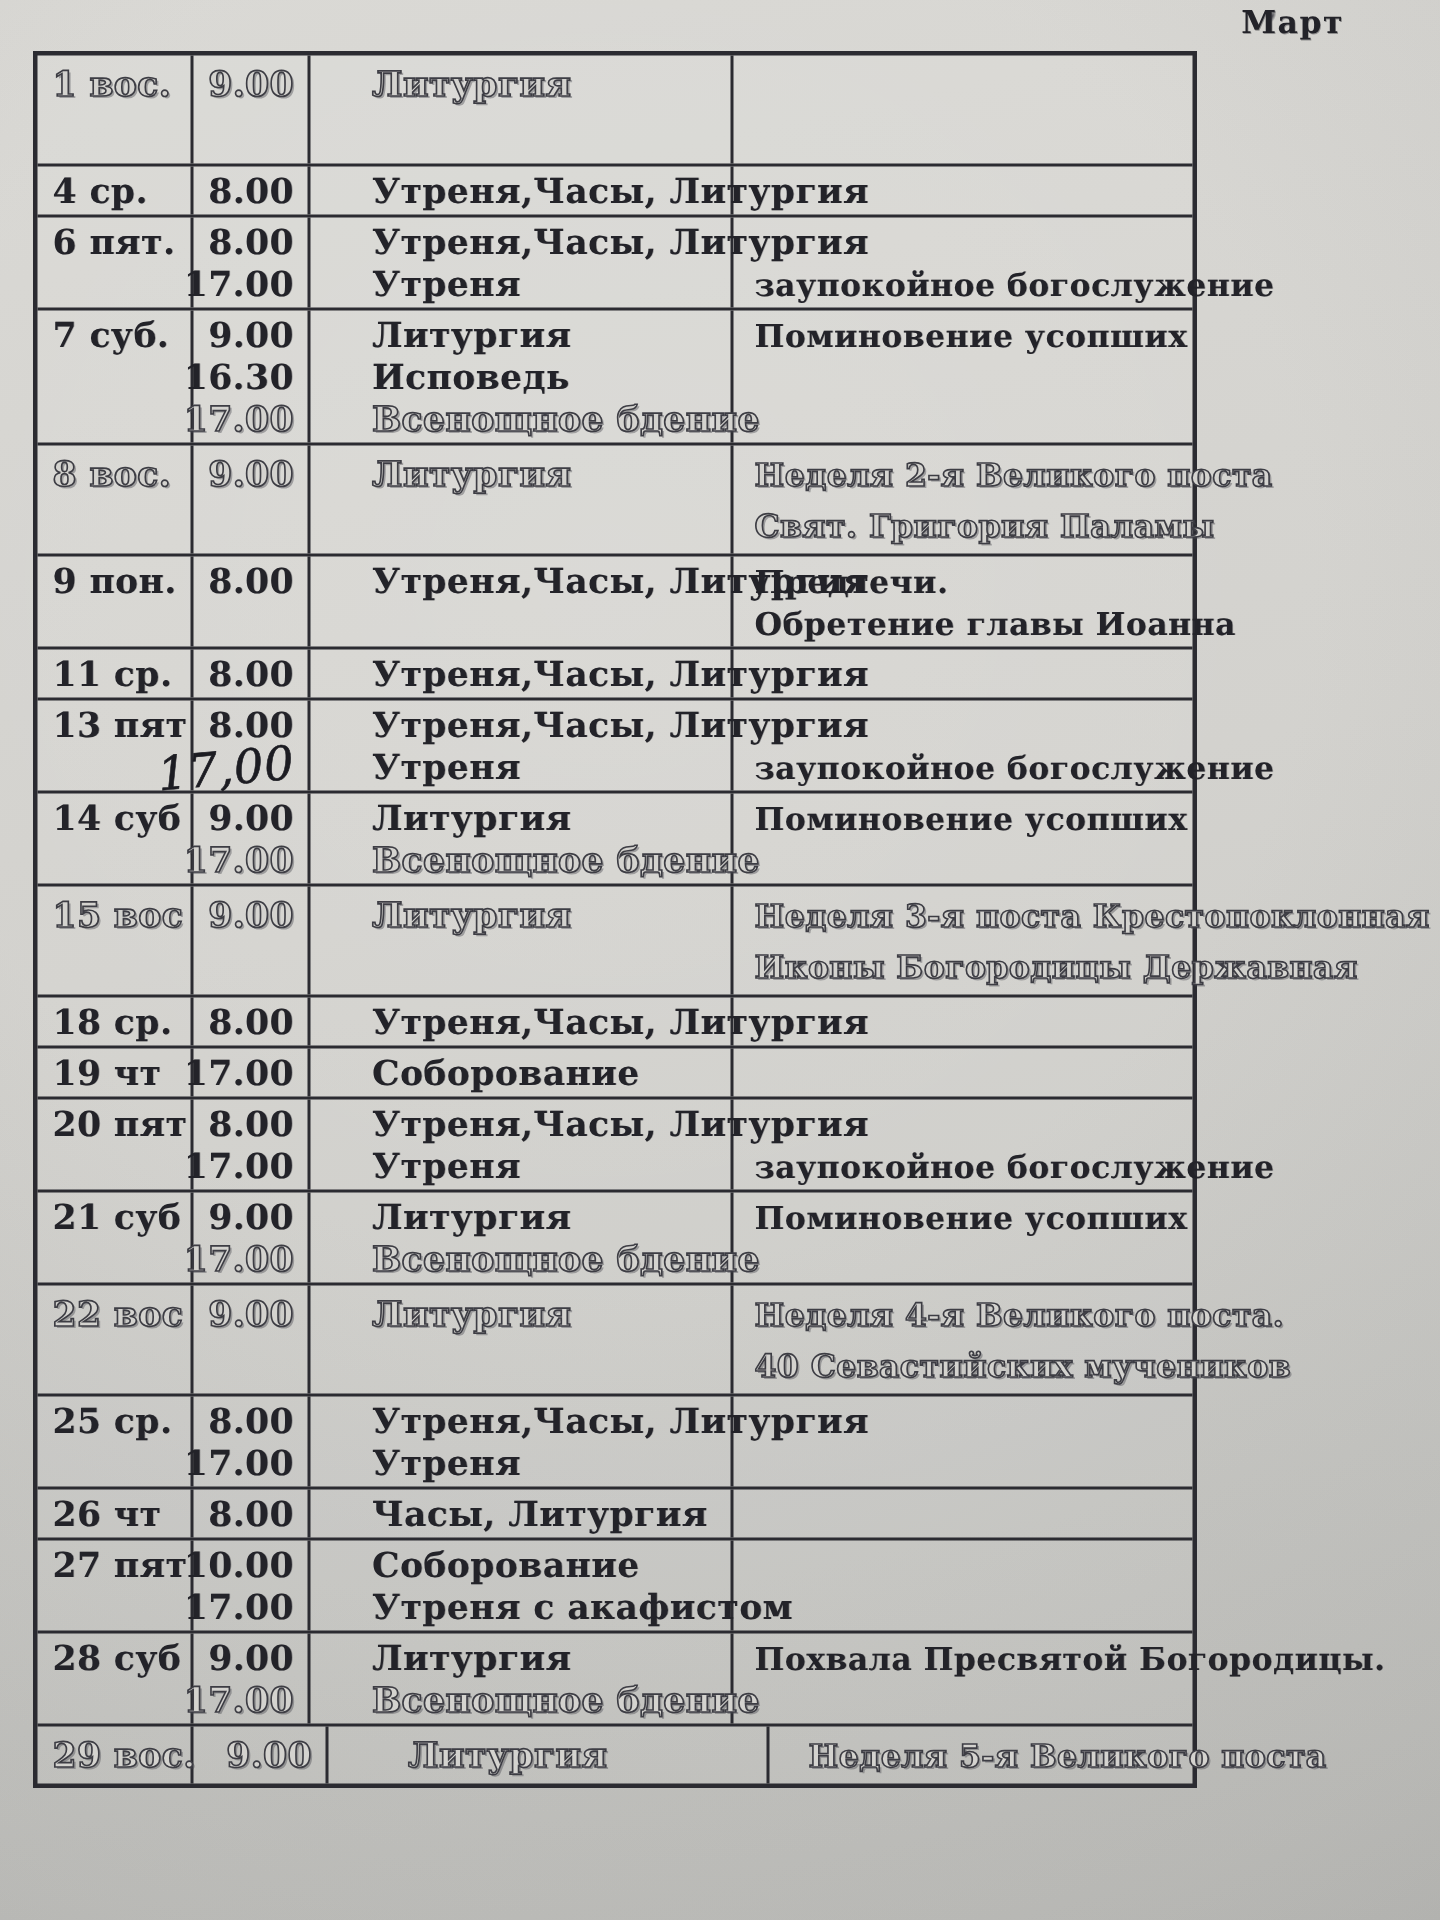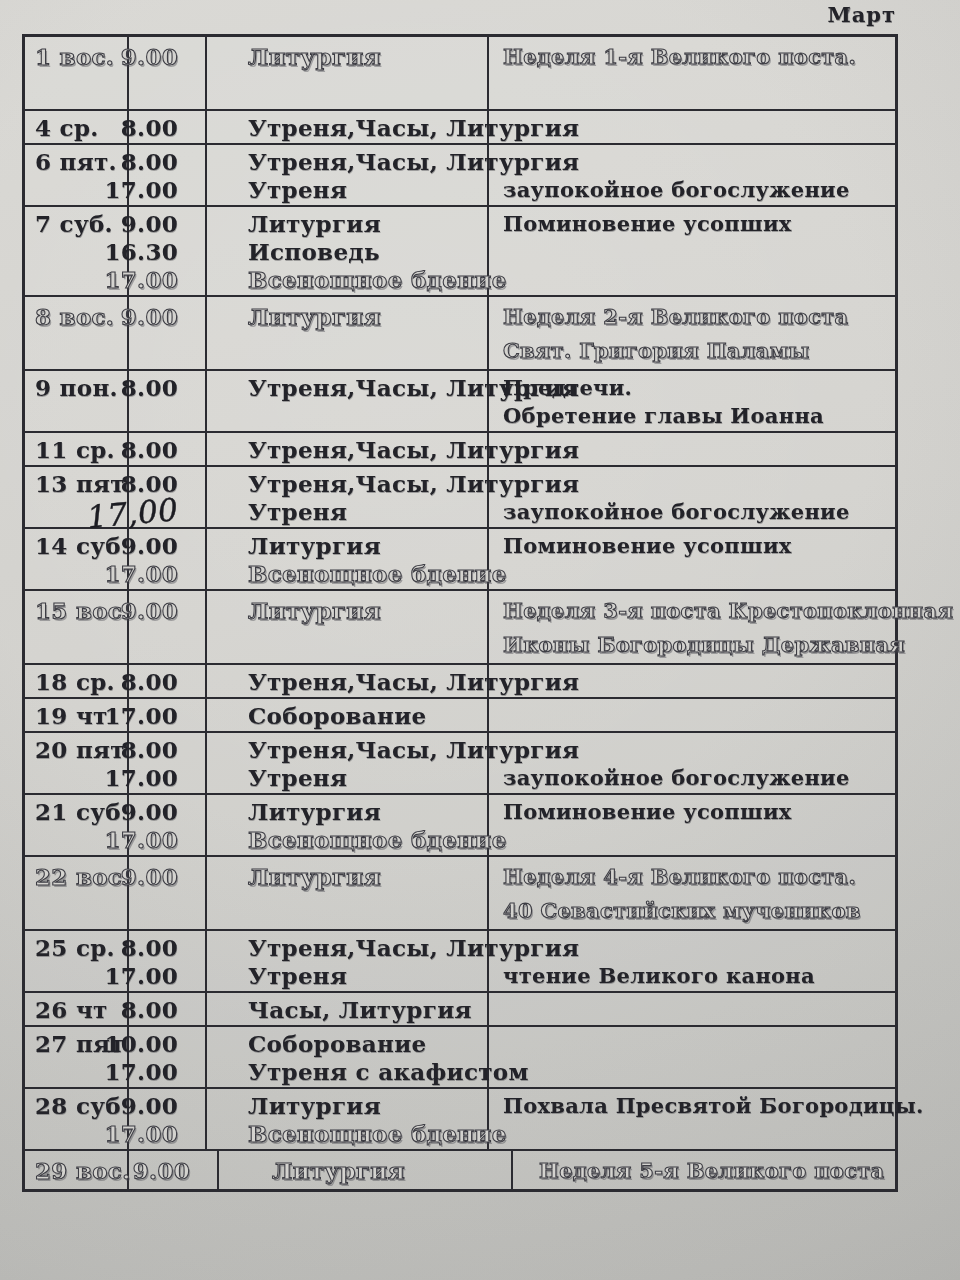--- a/index.html
+++ b/index.html
@@ -23,21 +23,21 @@
     letter-spacing:1px;
     text-shadow:0.5px 0.5px 0 rgba(40,40,46,0.4);
   }
   .speck{
     position:absolute; left:846px; top:5px; width:5px; height:11px;
     background:radial-gradient(closest-side, rgba(40,40,50,0.75), rgba(40,40,50,0) 85%);
     transform:rotate(18deg);
     border-radius:50%;
   }
   .schedule{
-    position:absolute; left:22px; top:34px; width:876px;
+    position:absolute; left:22px; top:34px; width:776px;
     border:3px solid var(--line);
     background:rgba(255,255,255,0.05);
   }
   .row{
     display:grid;
     grid-template-columns:104px 78px 282px 1fr;
     border-bottom:2px solid var(--line);
   }
   .row:last-child{border-bottom:none;gap:12px;}
   .cell{
@@ -53,21 +53,21 @@
     overflow:visible;
   }
   .sunday .line{height:34px;}
   .txt{
     font-size:23px; font-weight:700;
     color:var(--ink);
     letter-spacing:0.3px;
     text-shadow:0.5px 0.5px 0 rgba(40,40,46,0.35);
   }
   .date-cell .line{padding-left:10px;}
-  .time-line{justify-content:flex-end; padding-right:27px;}
+  .time-line{justify-content:flex-end; padding-right:9px;}
   .service-line{padding-left:12px;margin-left:29px;}
   .note-line{padding-left:14px;}
   .note-line .txt{font-size:21px;}
   .outline{
     color:#d4d3cf;
     -webkit-text-stroke:1.1px #3d3d44;
     text-shadow:1.5px 1.5px 0 rgba(70,70,78,0.40);
   }
   .hand{
     font-style:italic;
@@ -104,23 +104,20 @@
       </div>
     <div class="cell service-cell">
         <div class="line service-line">
           <span class="txt outline">Литургия</span>
         </div>
         <div class="line service-line">
           <span class="txt solid"></span>
         </div>
       </div>
     <div class="cell note-cell">
-        <div class="line note-line">
-          <span class="txt outline">Неделя 1-я Великого поста.</span>
-        </div>
       </div>
   </div>
 
   <div class="row">
     <div class="cell date-cell">
         <div class="line date-line">
           <span class="txt solid">4 ср.</span>
         </div>
       </div>
     <div class="cell time-cell">
@@ -557,23 +554,20 @@
           <span class="txt solid">Утреня,Часы, Литургия</span>
         </div>
         <div class="line service-line">
           <span class="txt solid">Утреня</span>
         </div>
       </div>
     <div class="cell note-cell">
         <div class="line note-line">
           <span class="txt solid"></span>
         </div>
-        <div class="line note-line">
-          <span class="txt solid">чтение Великого канона</span>
-        </div>
       </div>
   </div>
 
   <div class="row">
     <div class="cell date-cell">
         <div class="line date-line">
           <span class="txt solid">26 чт</span>
         </div>
       </div>
     <div class="cell time-cell">

